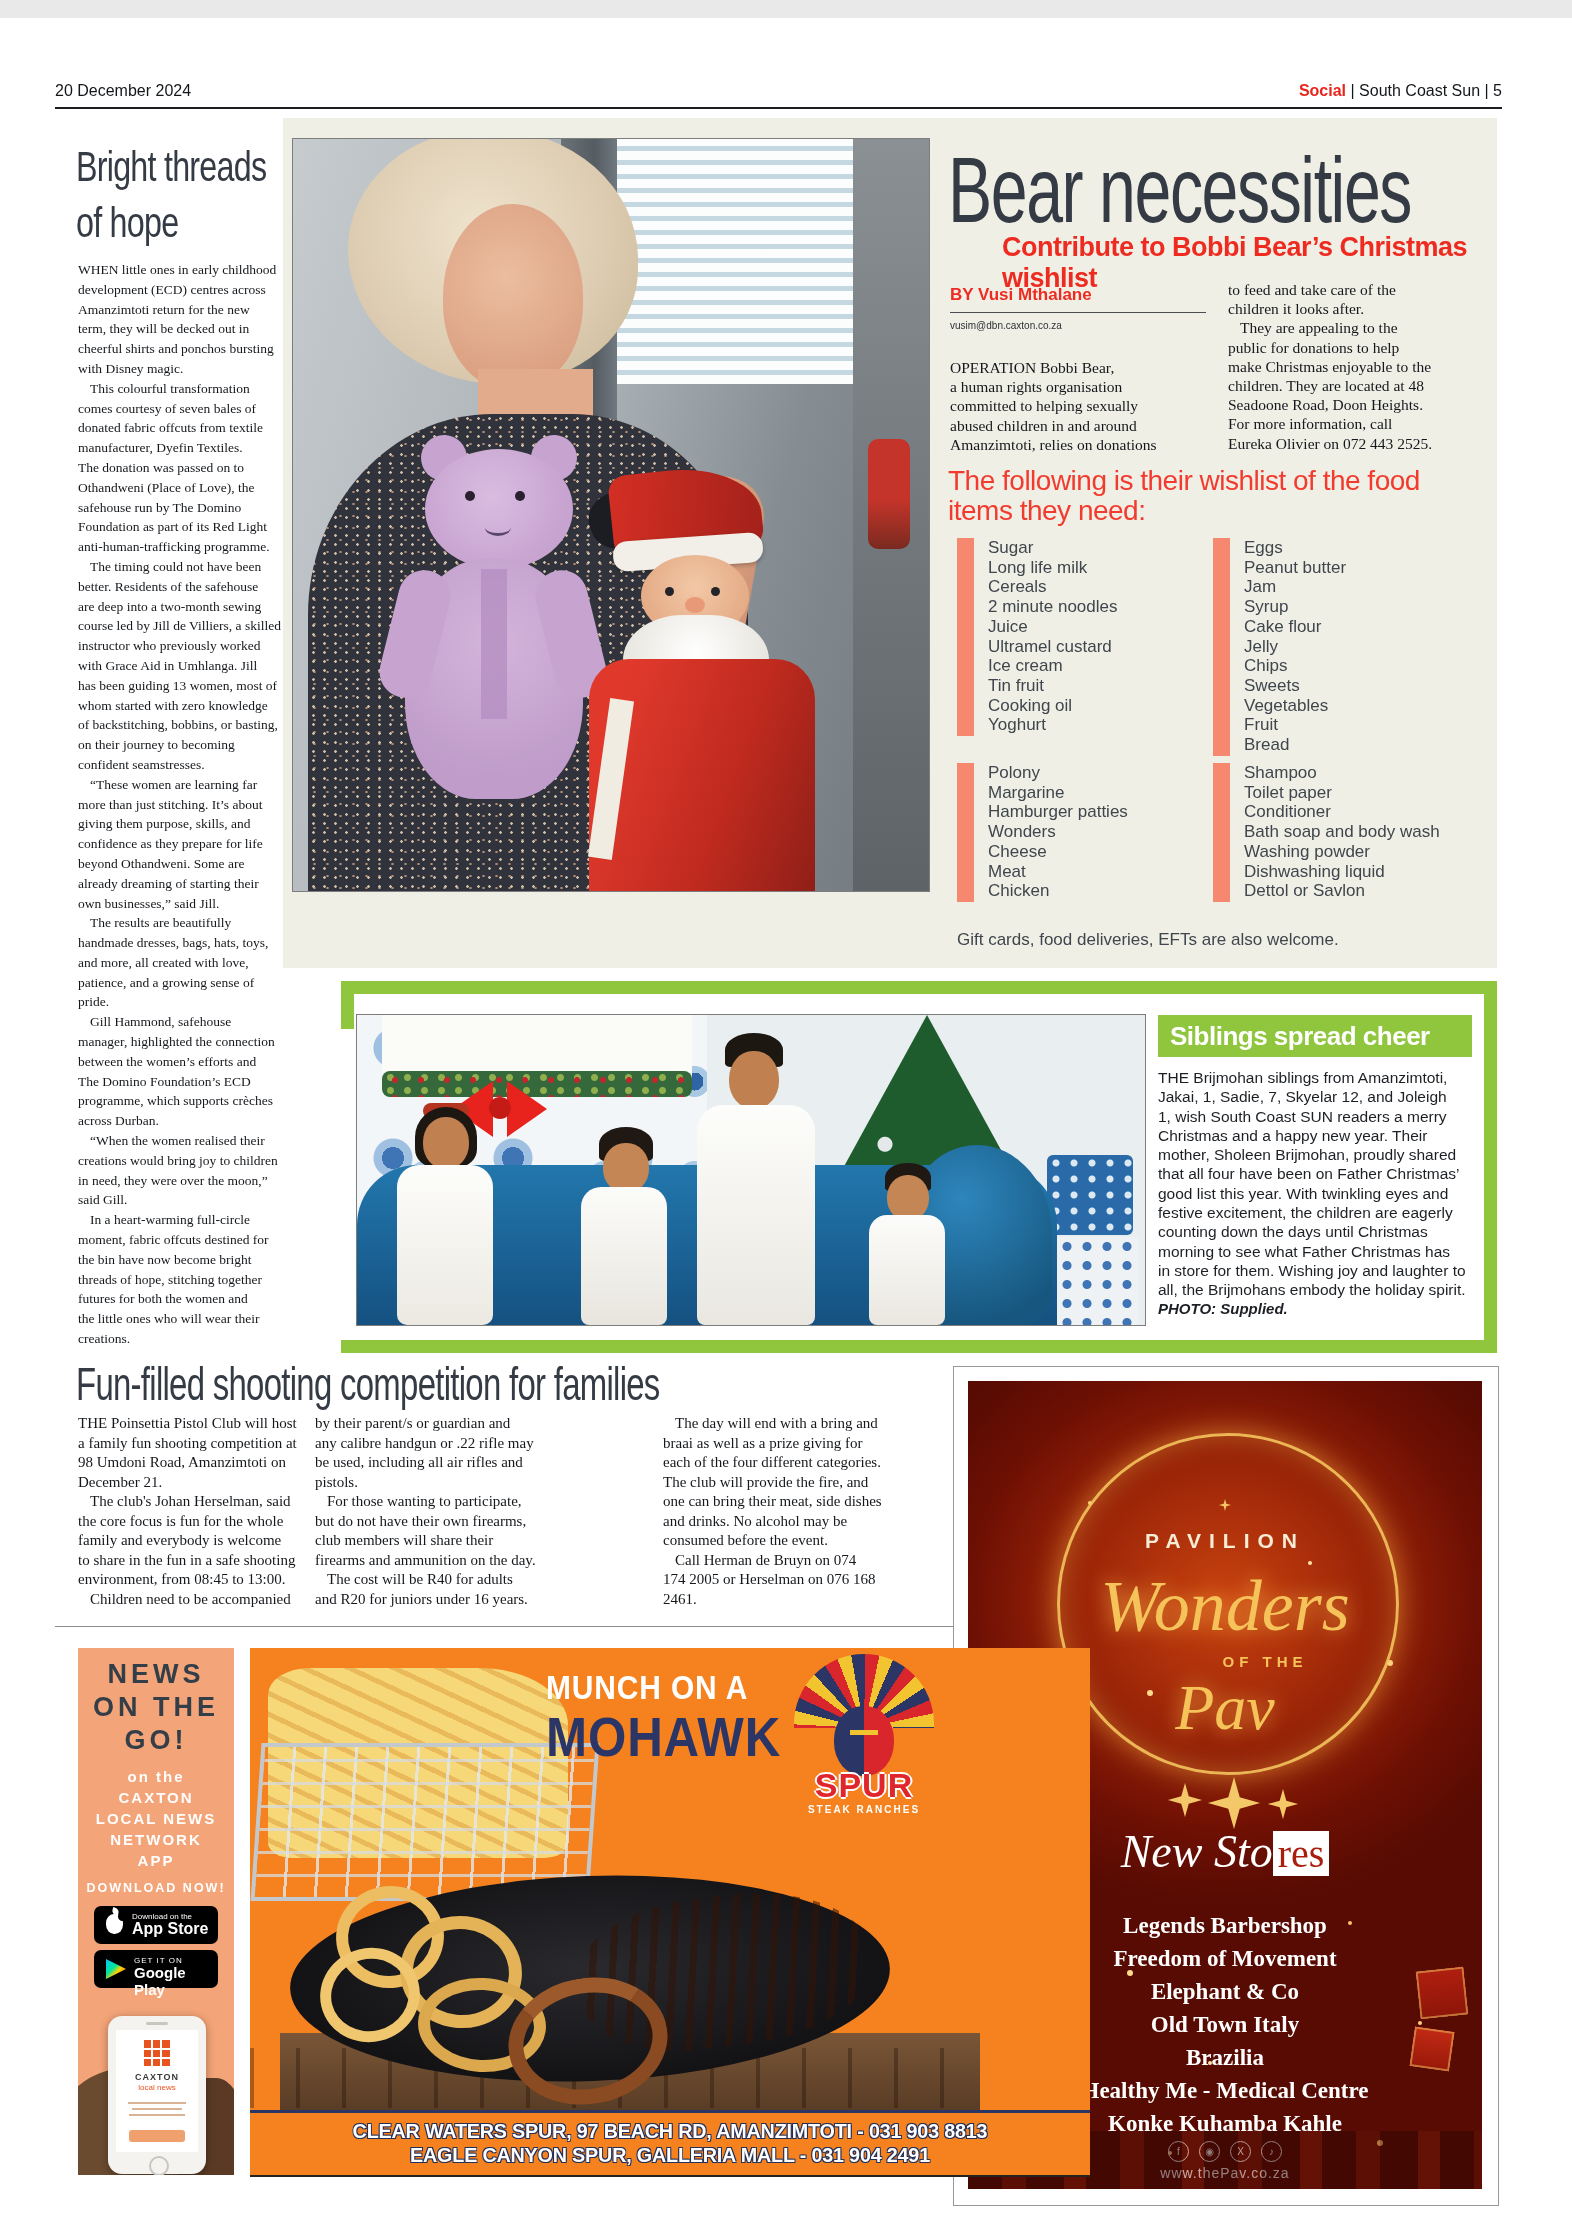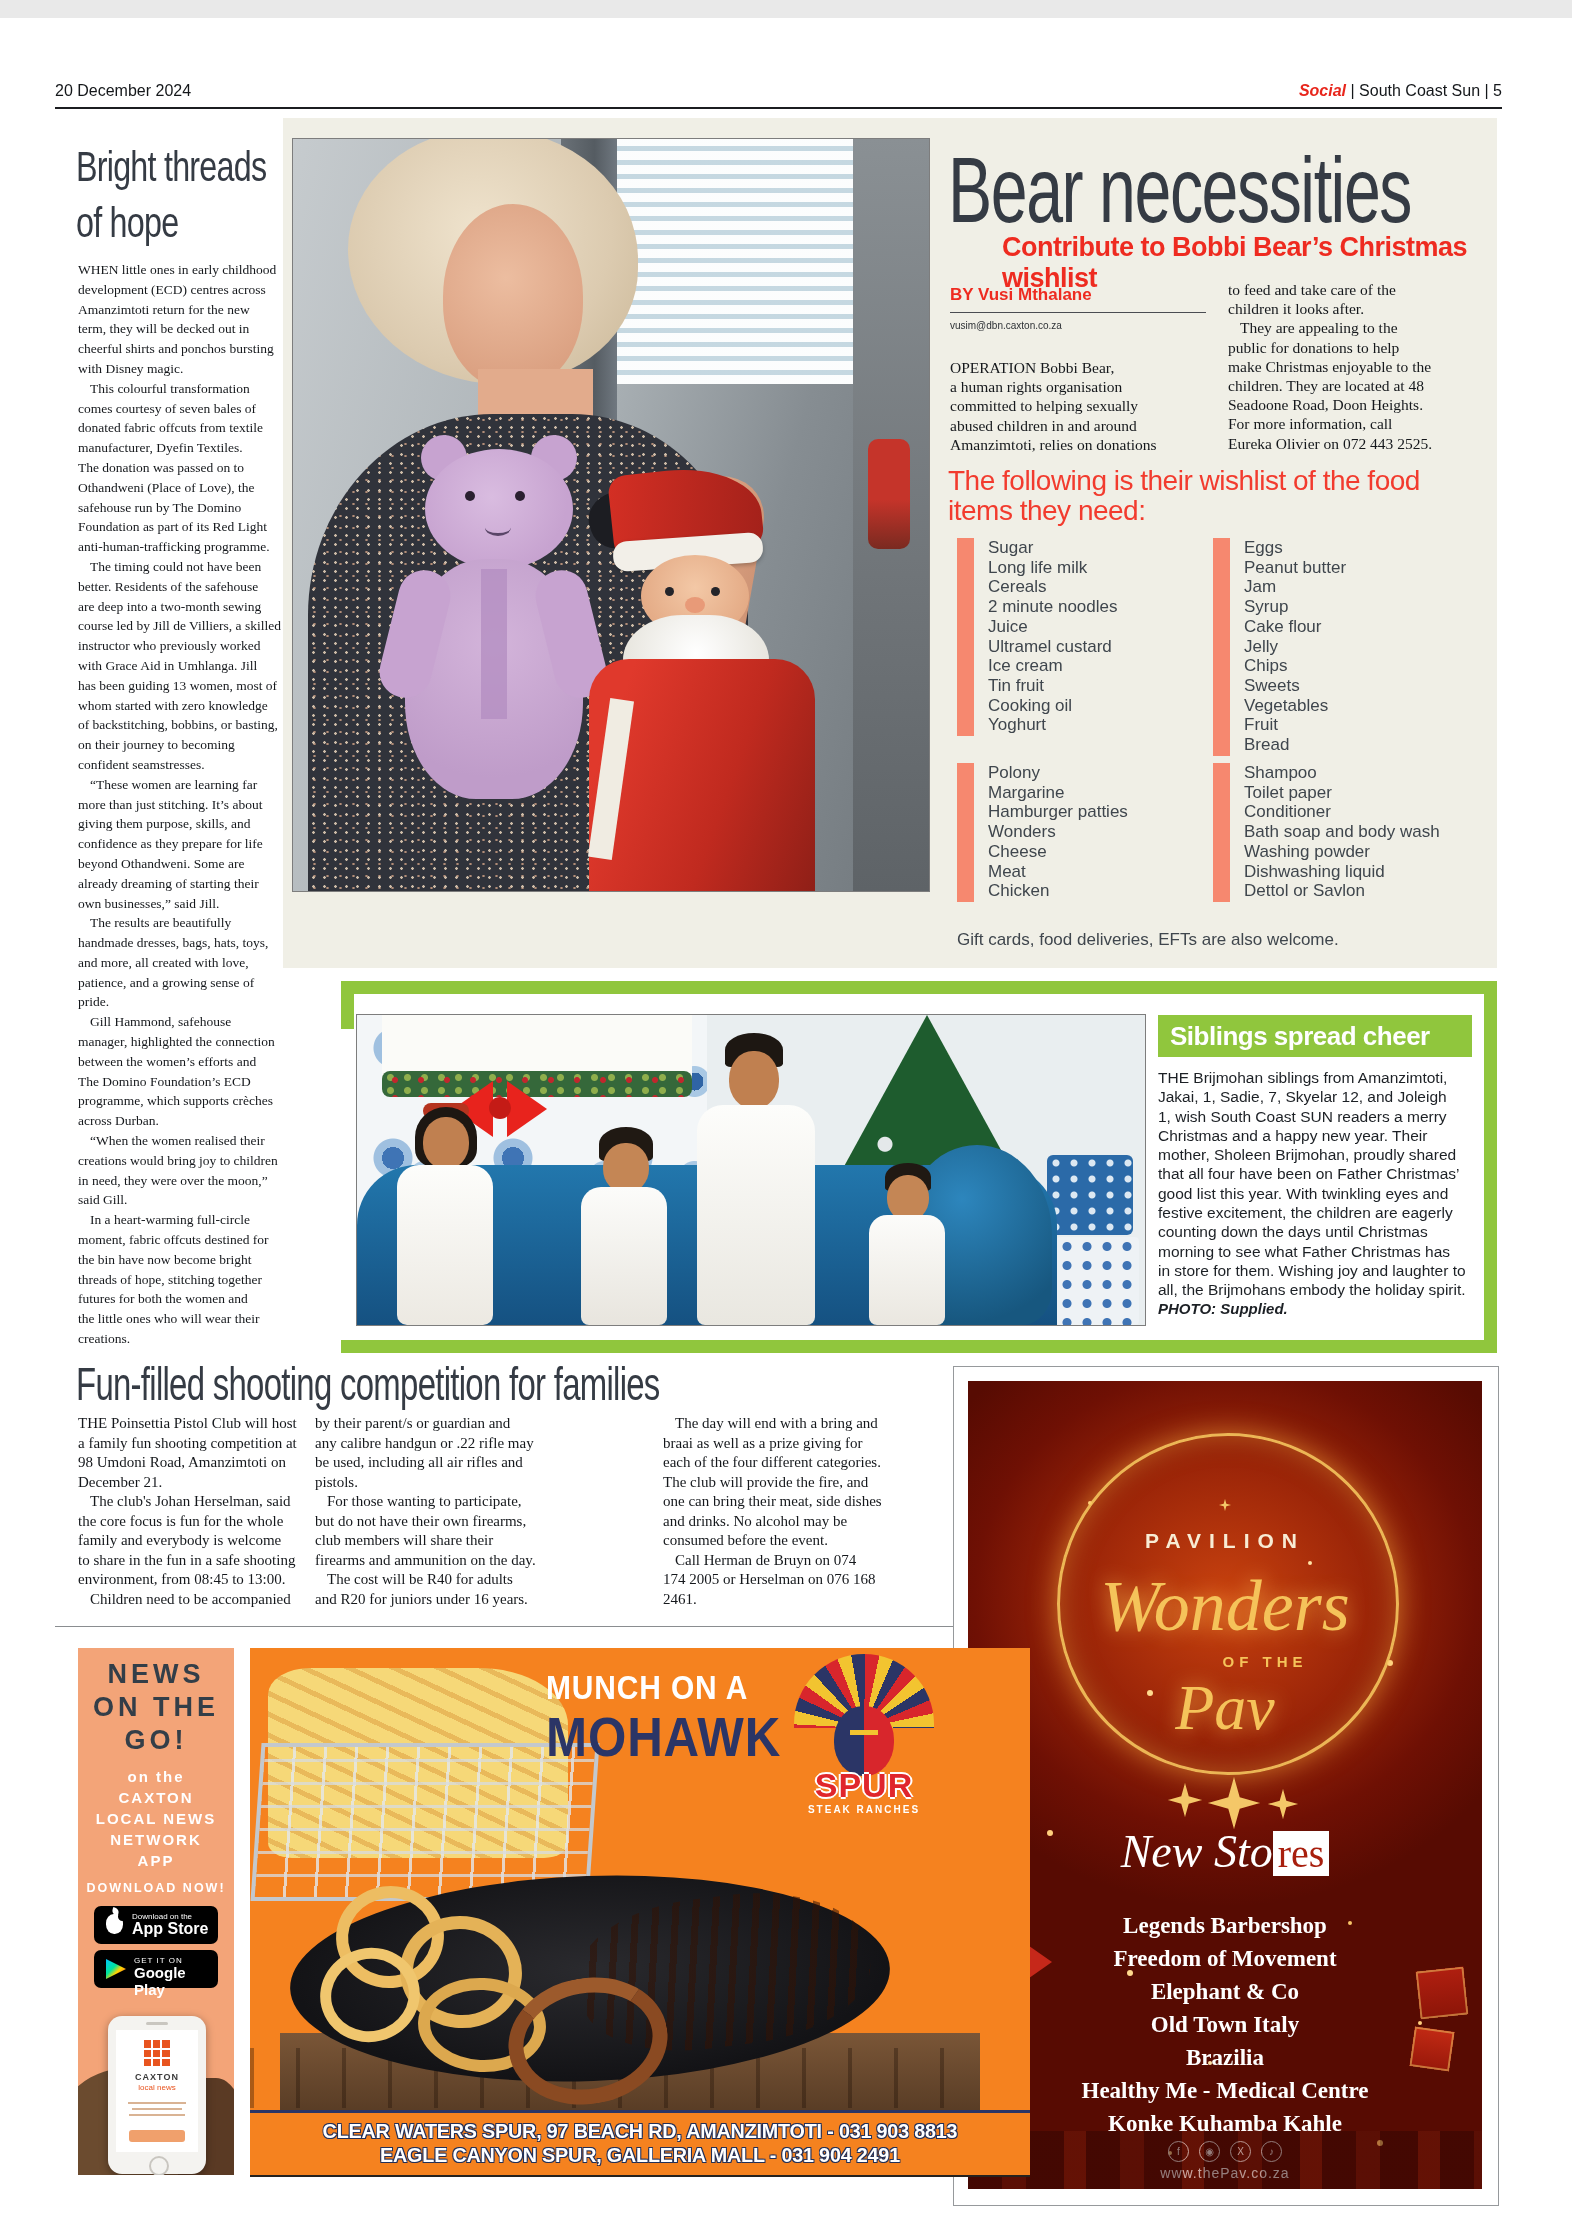--- a/index.html
+++ b/index.html
@@ -5,21 +5,21 @@
   html,body{margin:0;padding:0;background:#e9e9e9}
   #page{position:relative;width:1572px;height:2224px;background:#ffffff;
         font-family:"Liberation Sans",sans-serif;overflow:hidden;margin:18px auto}
   .abs{position:absolute}
   .serif{font-family:"Liberation Serif",serif;color:#15181c}
   .pre{white-space:pre-line}
   .ind{text-indent:12px}
   .ctr{text-align:center}
   
   .hdr{font-size:16px;color:#14171a}
-  .hdr-social{color:#e8261c;font-weight:bold;font-style:italic}
+  .hdr-social{color:#e8261c;font-weight:bold;}
   
   .cond{color:#353b44;transform-origin:0 0;line-height:1.02;letter-spacing:-1px;white-space:pre-line}
   
   .body-sm{font-size:13.5px;line-height:19.8px}
   .body-sm>div{margin:0}
   
   .cream{background:#f0efe6}
   .red{color:#ee2b20}
   .bear-body{font-size:15.5px;line-height:19.2px}
   .wl{font-size:17px;line-height:19.7px;color:#3f464d}
@@ -383,21 +383,21 @@
         <div class="abs ctr" style="left:0;top:53px;width:100%;font-size:8px;color:#e8541f">local news</div>
         <div class="abs" style="left:12px;top:72px;width:58px;height:2px;background:#d9b394"></div>
         <div class="abs" style="left:16px;top:78px;width:50px;height:2px;background:#d9b394"></div>
         <div class="abs" style="left:13px;top:84px;width:56px;height:2px;background:#d9b394"></div>
         <div class="abs" style="left:13px;top:100px;width:56px;height:12px;background:#f0a06c;border-radius:3px"></div>
       </div>
       <div class="abs" style="left:41px;top:140px;width:16px;height:16px;border:2px solid #c9c6c0;border-radius:50%"></div>
     </div>
   </div>
 
-  <div class="abs" style="left:250px;top:1630px;width:780px;height:527px;background:#f5821f;overflow:hidden;border-bottom:2px solid #26221e">
+  <div class="abs" style="left:250px;top:1630px;width:840px;height:527px;background:#f5821f;overflow:hidden;border-bottom:2px solid #26221e">
 
     <div class="abs" style="left:18px;top:20px;width:300px;height:190px;background:repeating-linear-gradient(25deg,#f6d878 0 14px,#e9b95a 14px 19px);border-radius:14% 30% 8% 8%"></div>
     <div class="abs" style="left:6px;top:95px;width:330px;height:150px;border:4px solid #c3c8cd;background:repeating-linear-gradient(0deg,transparent 0 20px,rgba(215,220,225,.75) 20px 23px),repeating-linear-gradient(90deg,transparent 0 28px,rgba(228,232,236,.8) 28px 31px);transform:skewX(-4deg)"></div>
 
     <div class="abs" style="left:296px;top:20px;font-size:34px;font-weight:bold;color:#fff;transform:scaleX(.88);transform-origin:0 0;letter-spacing:1px">MUNCH ON A</div>
     <div class="abs" style="left:296px;top:56px;font-size:56px;font-weight:bold;color:#2b3566;transform:scaleX(.88);transform-origin:0 0;letter-spacing:1px">MOHAWK</div>
 
     <div class="abs" style="left:538px;top:6px;width:152px;height:170px">
       <div class="abs" style="left:6px;top:0;width:140px;height:74px;border-radius:140px 140px 0 0;background:repeating-conic-gradient(from 262deg at 50% 100%,#d8262c 0 11deg,#f2c430 11deg 22deg,#2b3566 22deg 33deg);"></div>
       <div class="abs" style="left:46px;top:52px;width:60px;height:70px;background:linear-gradient(90deg,#2b3566 50%,#d8262c 50%);border-radius:48%"></div>

